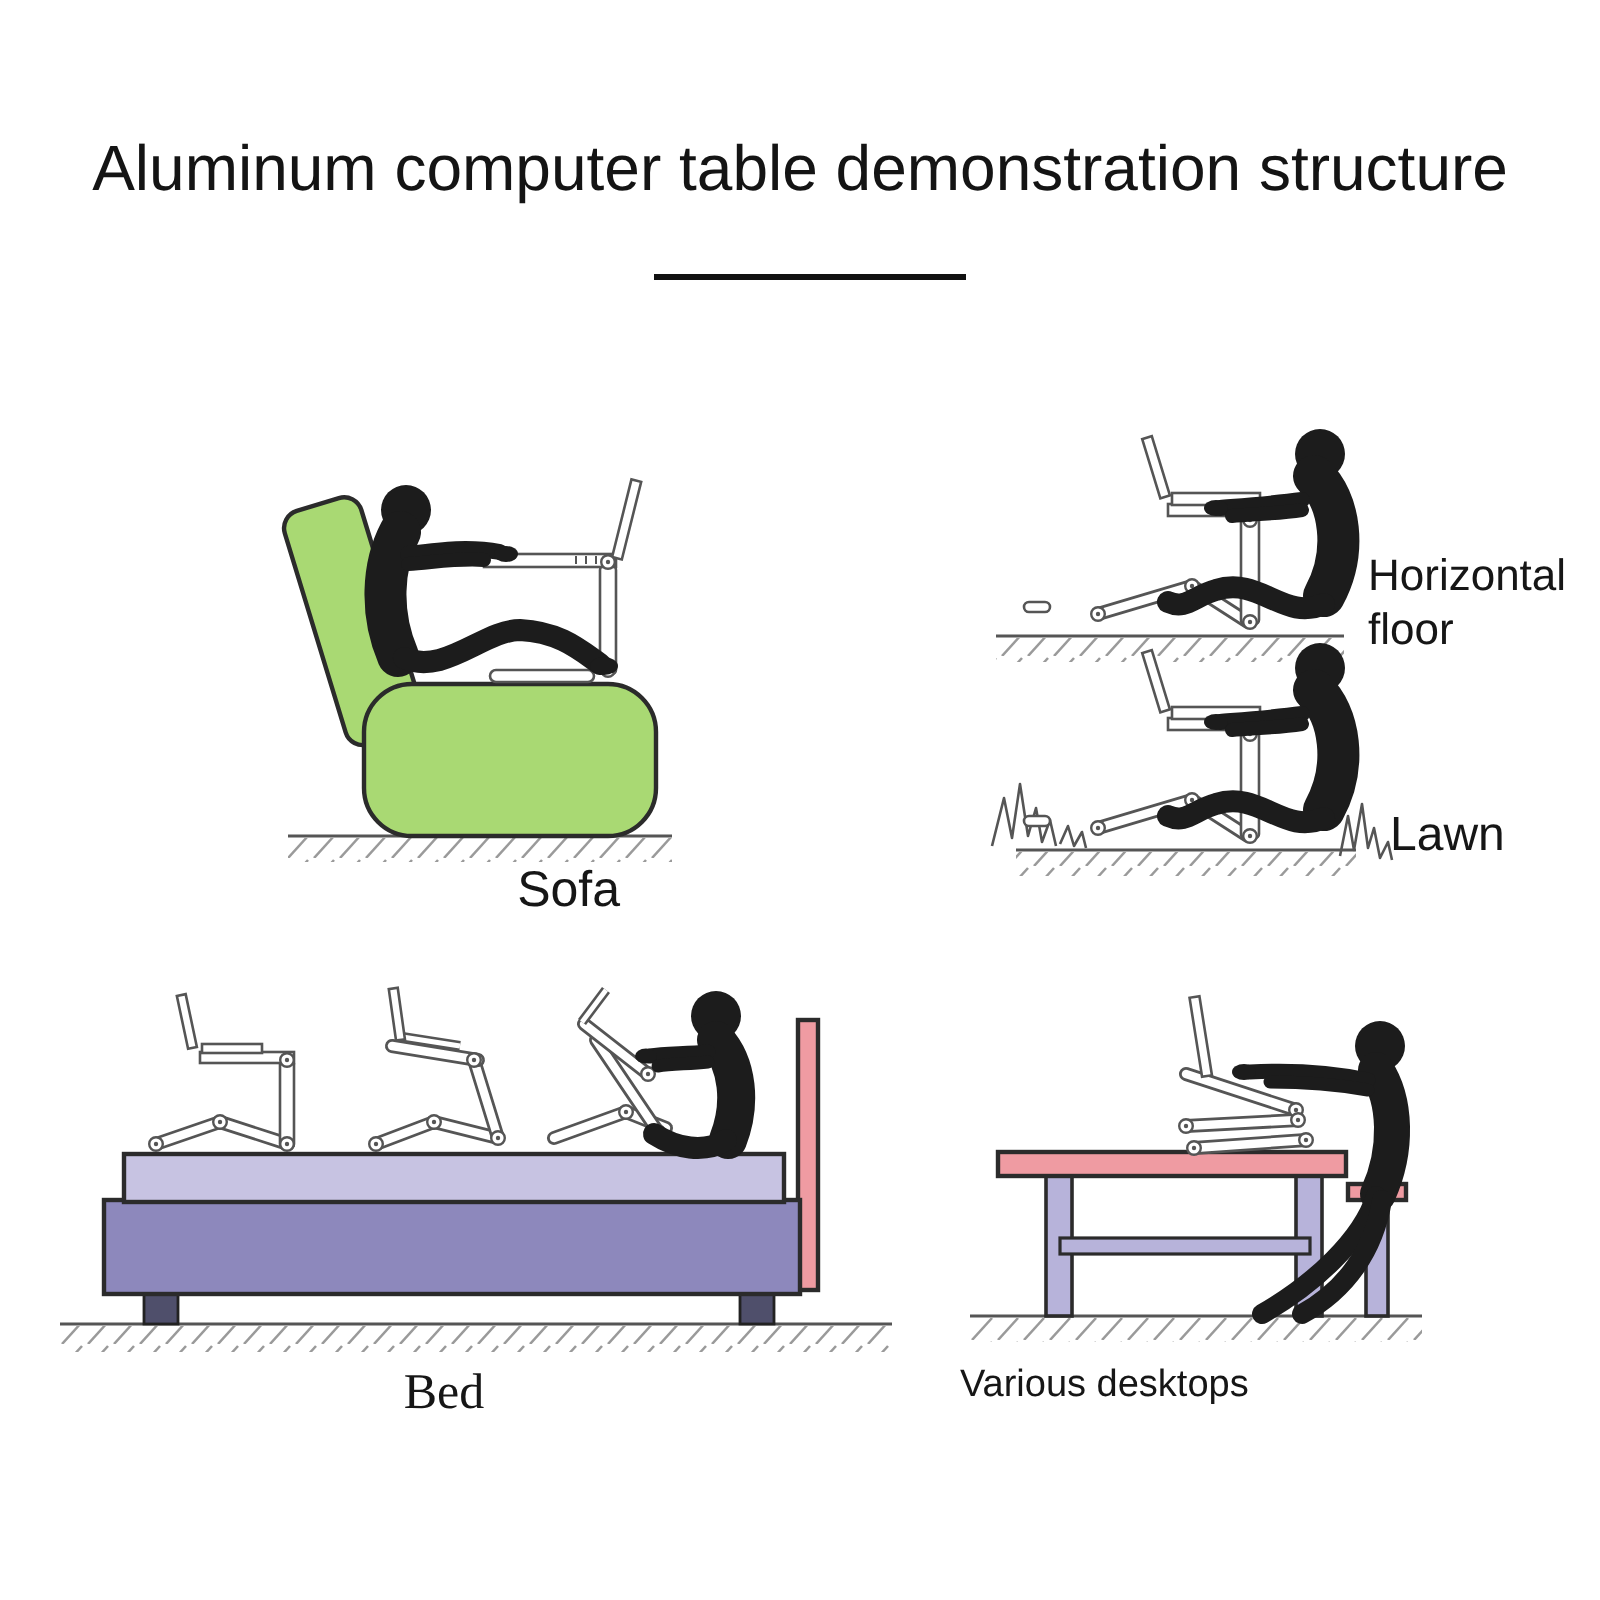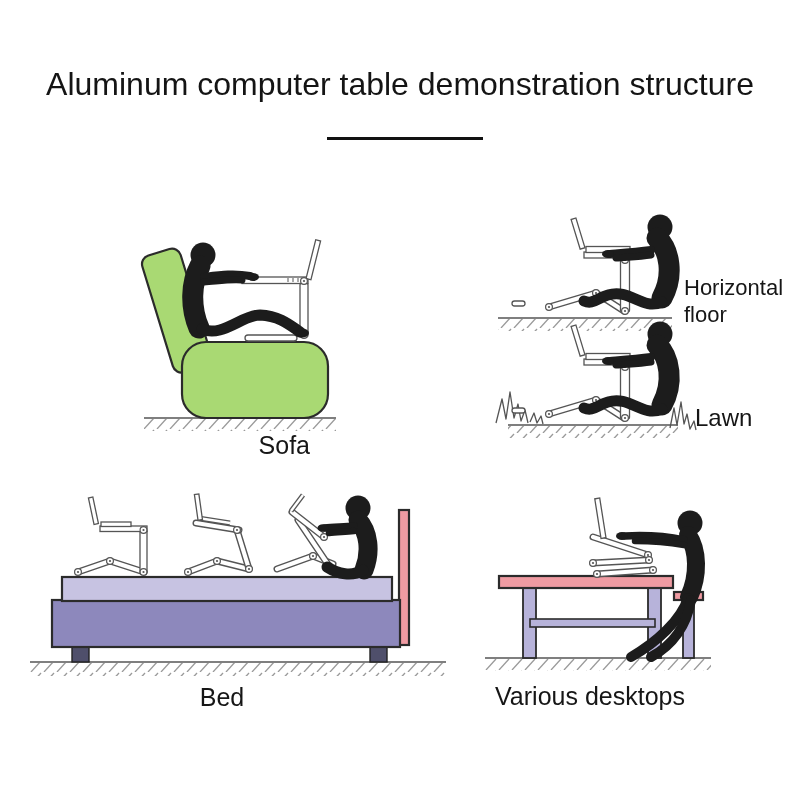--- a/index.html
+++ b/index.html
@@ -5,22 +5,22 @@
   html,body{margin:0;padding:0;background:#fff;}
   #page{position:relative;width:800px;height:800px;background:#ffffff;overflow:hidden;
         font-family:"Liberation Sans",sans-serif;color:#111;padding-left:16px;}
   .abs{position:absolute;}
   #title{top:66px;left:0;width:800px;text-align:center;font-size:32px;color:#141414;}
   #title-underline{top:137px;left:327px;width:156px;height:3px;background:#111;}
   .scene-label{color:#161616;}
   #sofa-label{left:170px;top:431px;width:140px;text-align:right;font-size:25px;}
   #hf-label{left:684px;top:274px;width:118px;font-size:22px;line-height:27px;}
   #lawn-label{left:667px;top:404px;font-size:24px;margin-left:28px;}
-  #bed-label{left:160px;top:683px;width:124px;text-align:center;font-size:25px;}
-  #desktops-label{left:480px;top:682px;width:220px;text-align:center;font-size:25px;}
+  #bed-label{left:160px;top:683px;width:124px;text-align:center;font-size:25px;font-family:Liberation Serif, serif;}
+  #desktops-label{left:480px;top:682px;width:220px;text-align:left;font-size:19px;}
   svg{overflow:visible;}
   .furn{stroke:var(--outline);stroke-width:2.2;}
   .thin{stroke:#555;stroke-width:1.3;fill:#fff;}
   .gline{stroke:#555;stroke-width:1.6;}
   .capo{stroke:#555;stroke-width:7;stroke-linecap:round;fill:none;}
   .capi{stroke:#fff;stroke-width:4.2;stroke-linecap:round;fill:none;}
   .fig{stroke:var(--figure);fill:none;stroke-linecap:round;}
   .figf{fill:var(--figure);}
   .grass{stroke:#555;stroke-width:1.3;fill:none;stroke-linejoin:round;}
 </style>

